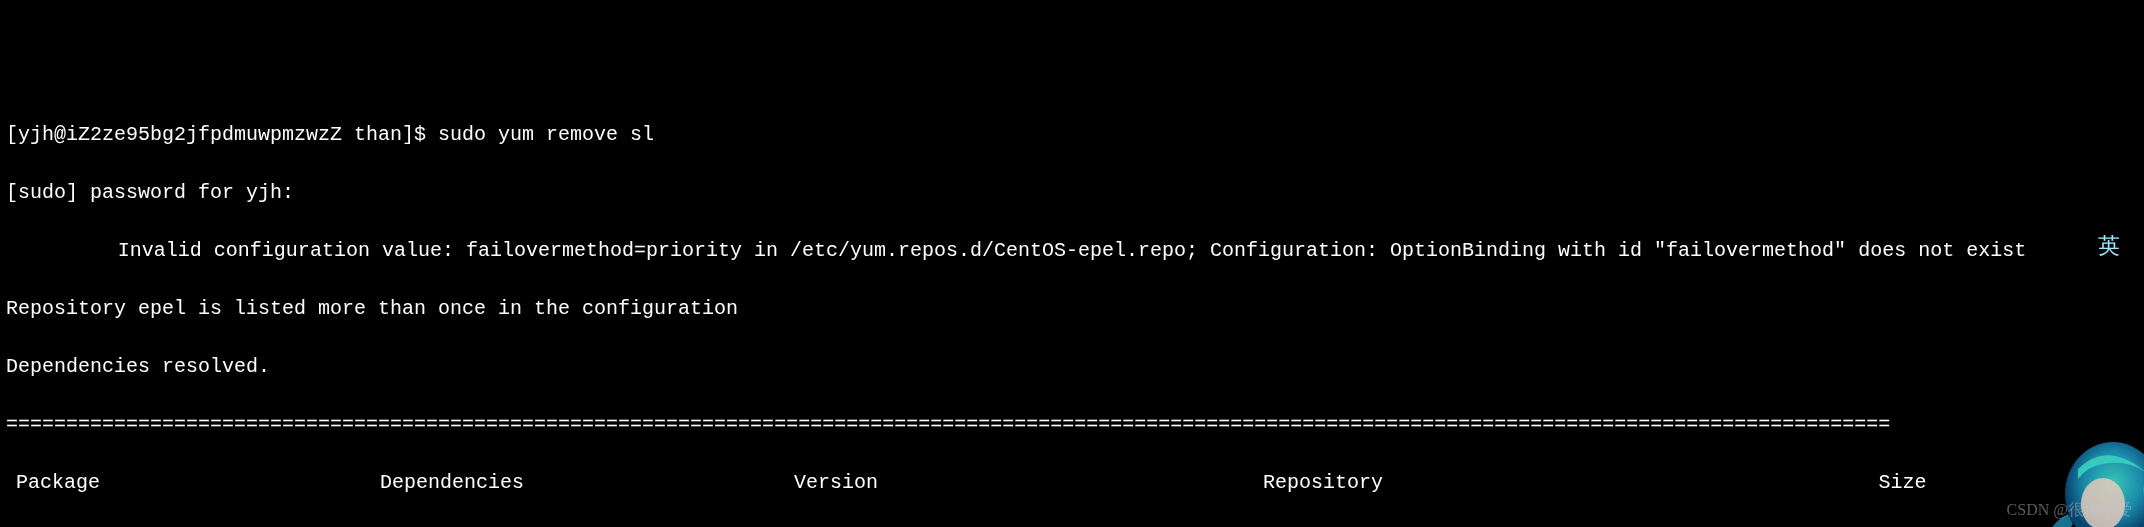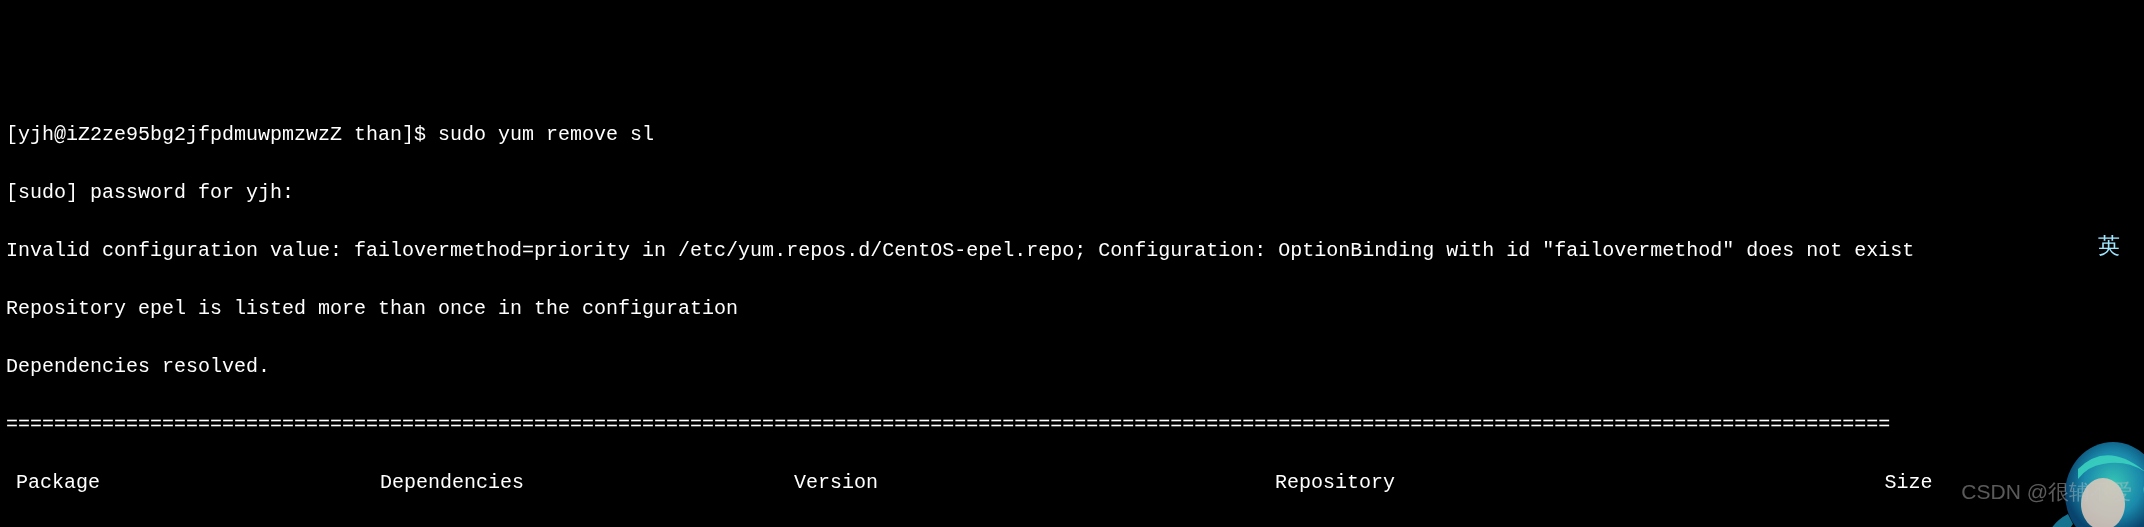--- a/index.html
+++ b/index.html
@@ -42,34 +42,33 @@
       width: 370px;
       flex-shrink: 0;
     }
     .col-version {
       width: 425px;
       flex-shrink: 0;
     }
     .col-repo {
       width: 370px;
       flex-shrink: 0;
-      margin-left: 12px;
     }
     .col-size {
       flex: 1;
       text-align: center;
       padding-right: 10px;
     }
     .watermark {
       position: absolute;
-      bottom: 20px;
+      bottom: 6px;
       right: 12px;
-      font-size: 21px;
+      font-size: 16px;
       color: rgba(200,200,200,0.45);
-      font-family: Liberation Sans, sans-serif;
+      font-family: Liberation Serif, serif;
       pointer-events: none;
     }
     .avatar {
       position: absolute;
       bottom: 2px;
       right: 0;
       width: 150px;
       height: 130px;
       pointer-events: none;
     }
@@ -87,21 +86,21 @@
       font-family: sans-serif;
     }
   </style>
 </head>
 <body>
 
 
 
 <div class="prompt-line"><span>[yjh@iZ2ze95bg2jfpdmuwpmzwzZ than]$ </span><span>sudo yum remove sl</span></div>
 <div>[sudo] password for yjh:</div>
-<div style="white-space: pre-wrap; word-break: break-all;">Invalid configuration value: failovermethod=priority in /etc/yum.repos.d/CentOS-epel.repo; Configuration: OptionBinding with id "failovermethod" does not exist</div>
+<div style="white-space: pre-wrap; word-break: break-all; text-align: center;">Invalid configuration value: failovermethod=priority in /etc/yum.repos.d/CentOS-epel.repo; Configuration: OptionBinding with id "failovermethod" does not exist</div>
 <div>Repository epel is listed more than once in the configuration</div>
 <div>Dependencies resolved.</div>
 <div class="divider">=============================================================================================================================================================</div>
 <div class="row">
   <div class="col-package">Package</div>
   <div class="col-arch">Dependencies</div>
   <div class="col-version">Version</div>
   <div class="col-repo">Repository</div>
   <div class="col-size">Size</div>
 </div>

